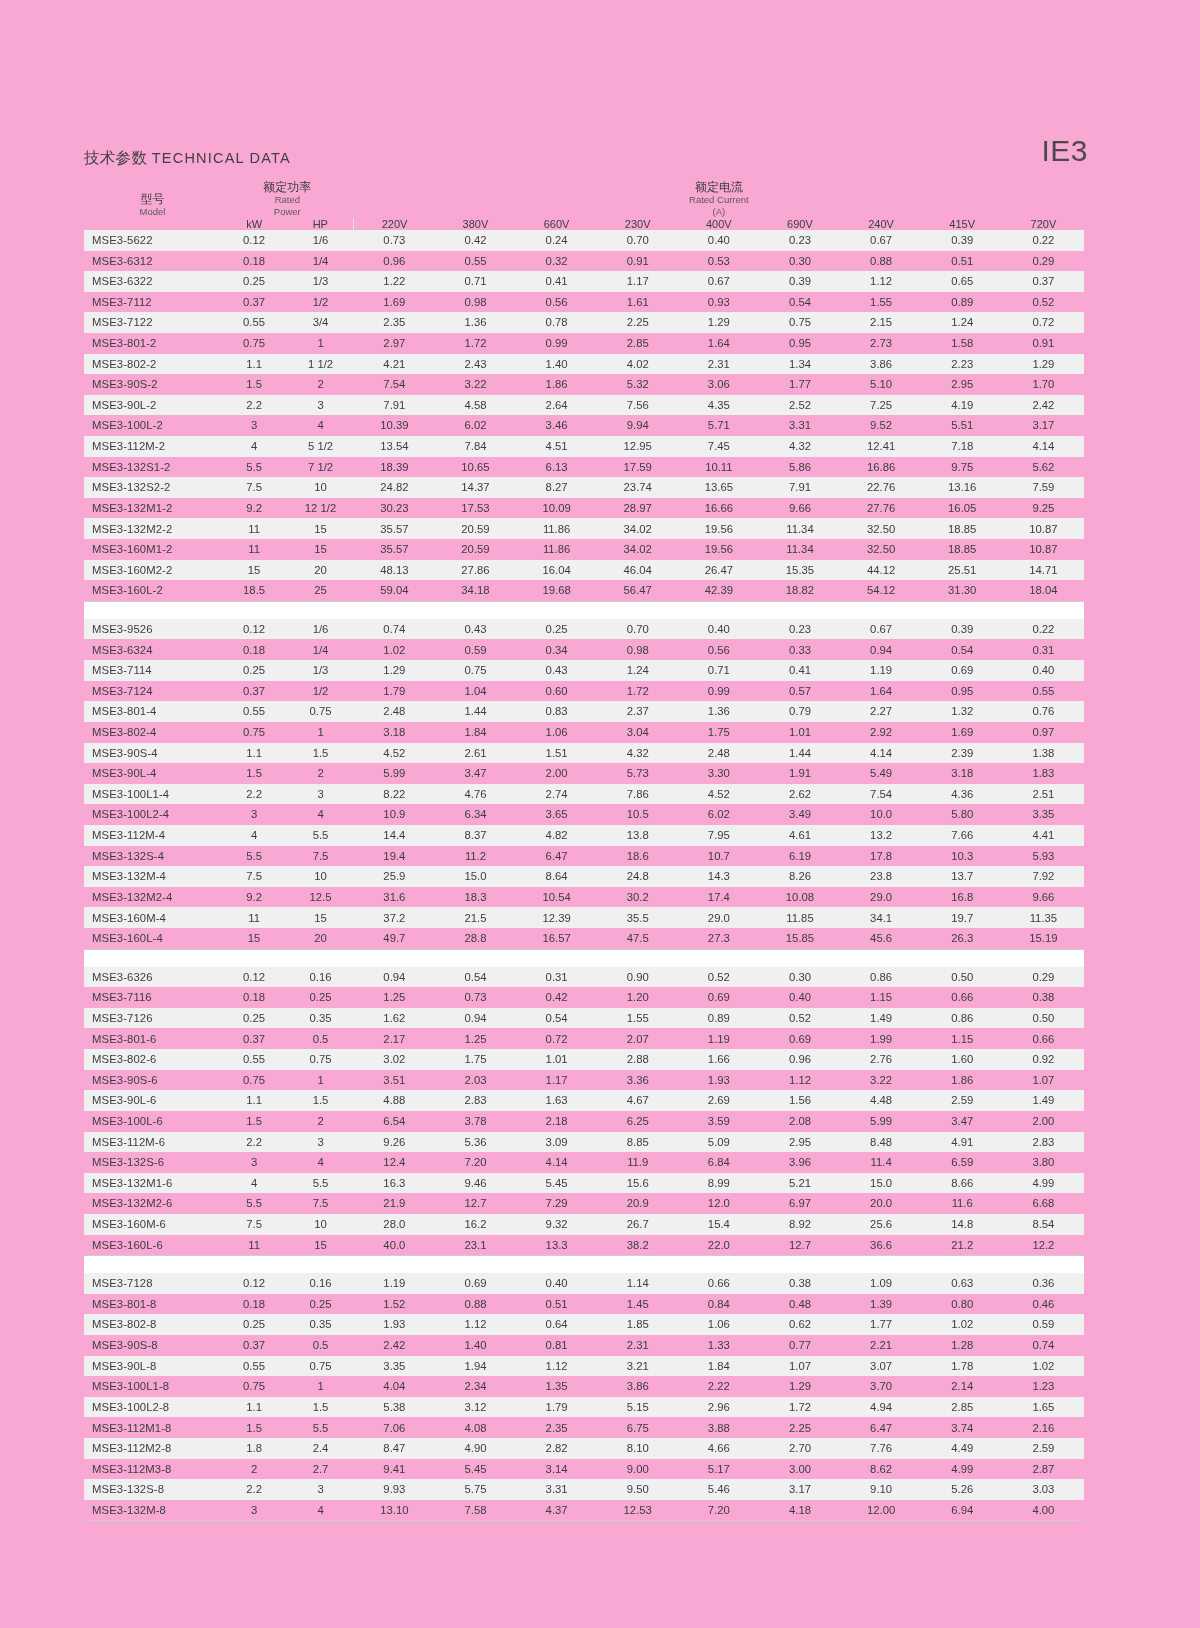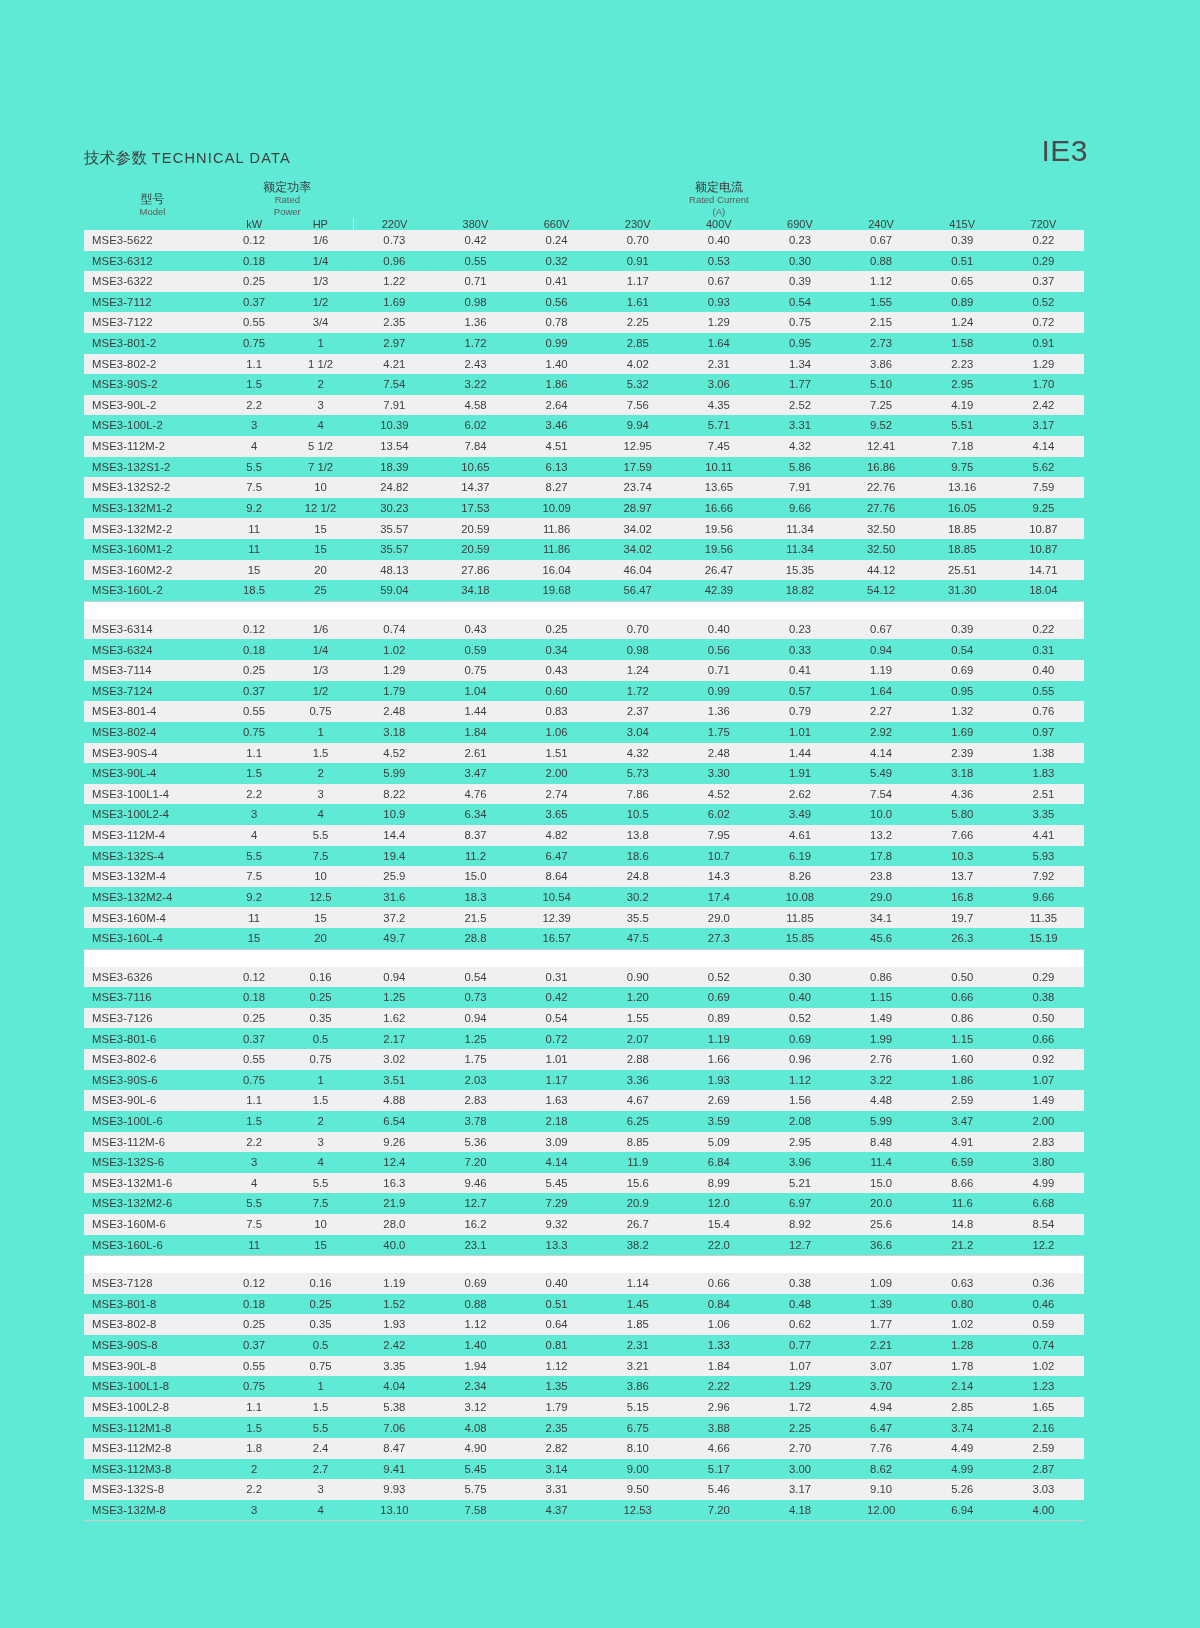--- a/index.html
+++ b/index.html
@@ -13,21 +13,21 @@
     font-family: "Liberation Sans", sans-serif;
     color: #3a3a3a;
     position: relative;
     overflow: hidden;
   }
   .page {
     position: absolute;
     left: 0; top: 0;
     width: 1200px;
     height: 1628px;
-    background: #5eead4;
+    background: #f9a8d4;
   }
   .header {
     position: absolute;
     left: 84px;
     top: 148px;
     width: 1000px;
     display: flex;
     align-items: baseline;
     justify-content: space-between;
   }
@@ -437,21 +437,21 @@
           <td>42.39</td>
           <td>18.82</td>
           <td>54.12</td>
           <td>31.30</td>
           <td>18.04</td>
         </tr>
         <tr class="gap">
           <td colspan="12"></td>
         </tr>
         <tr class="data-row shade">
-          <td class="model">MSE3-6314</td>
+          <td class="model">MSE3-9526</td>
           <td>0.12</td>
           <td>1/6</td>
           <td>0.74</td>
           <td>0.43</td>
           <td>0.25</td>
           <td>0.70</td>
           <td>0.40</td>
           <td>0.23</td>
           <td>0.67</td>
           <td>0.39</td>

